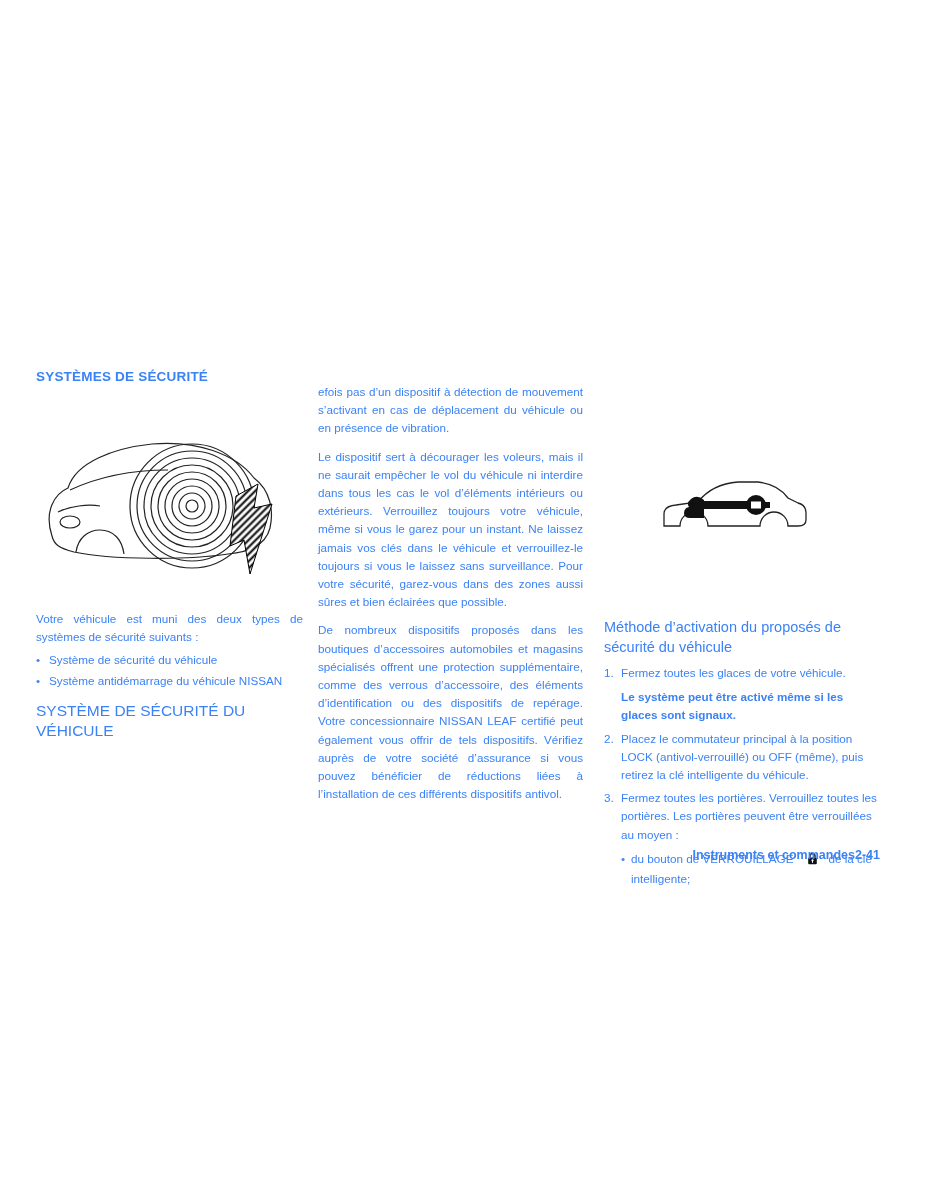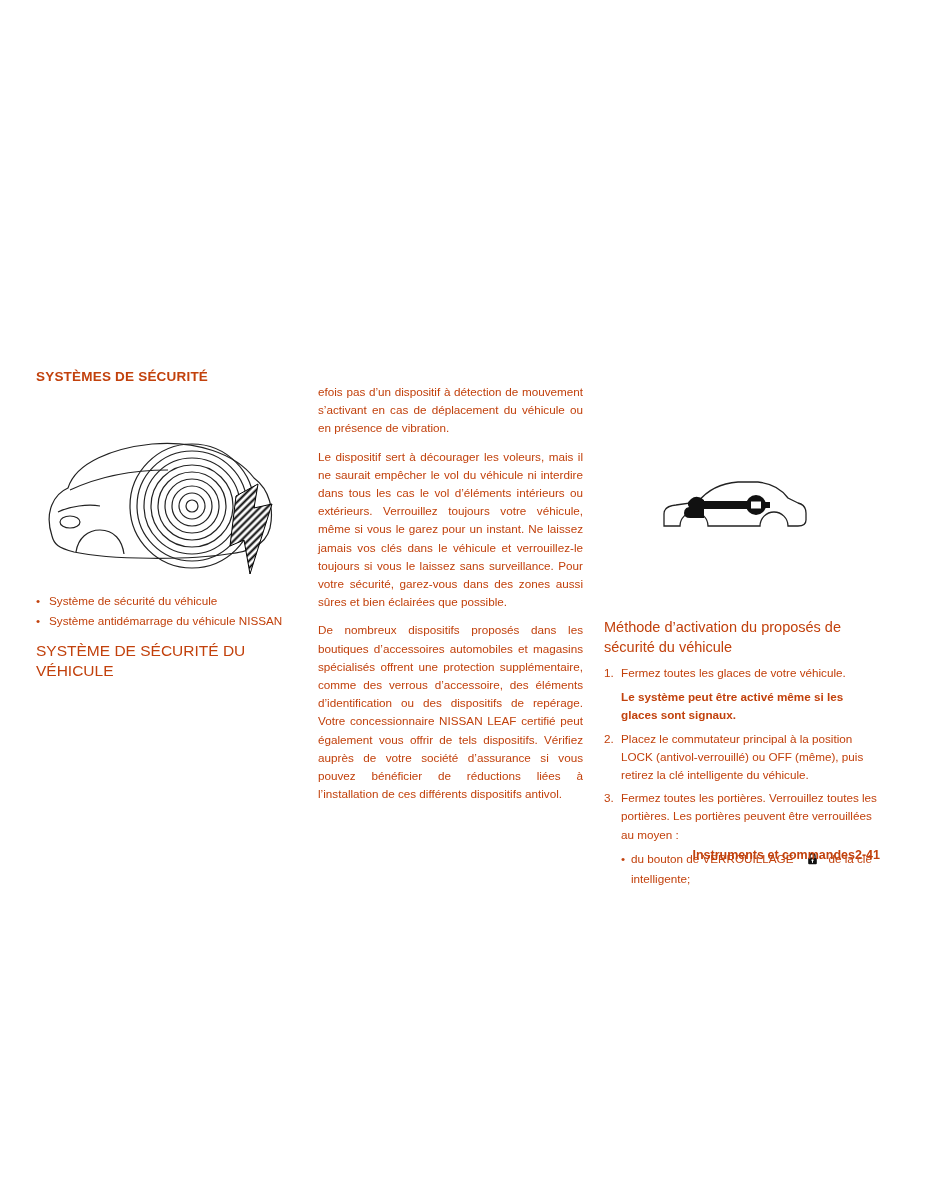--- a/index.html
+++ b/index.html
@@ -1,21 +1,21 @@
 <!DOCTYPE html>
 <html><head>
 <meta charset="utf-8">
 <style>
   html,body { margin:0; padding:0; background:#e9e9e9; }
   .page {
     position:relative;
     width:927px; height:1200px;
     background:#ffffff;
     font-family:"Liberation Sans", sans-serif;
-    color:#c2410c;
+    color:#3b82f6;
     overflow:hidden;
     margin:0 auto;
   }
   .col { position:absolute; }
   .col-left  { left:36px;  top:369px; width:267px; }
   .col-mid   { left:318px; top:383px; width:265px; }
   .col-right { left:604px; top:458px; width:276px; }
 
   h1.section-heading {
     font-size:13.5px; font-weight:bold; letter-spacing:0.2px;
@@ -91,20 +91,21 @@
           <circle cx="152" cy="72" r="34"></circle>
           <circle cx="152" cy="72" r="41"></circle>
           <circle cx="152" cy="72" r="48"></circle>
           <circle cx="152" cy="72" r="55"></circle>
           <circle cx="152" cy="72" r="62"></circle>
         </g>
         <path d="M196,62 L218,50 L214,74 L232,70 L210,140 L204,106 L190,112 Z" fill="url(#hatch)" stroke="#000" stroke-width="1"></path>
       </svg>
     </div>
 
+    <p class="body intro">Votre véhicule est muni des deux types de systèmes de sécurité suivants :</p>
 
     <div class="bullet-row">
       <span class="marker">•</span>
       <span>Système de sécurité du véhicule</span>
     </div>
     <div class="bullet-row">
       <span class="marker">•</span>
       <span>Système antidémarrage du véhicule NISSAN</span>
     </div>
 

